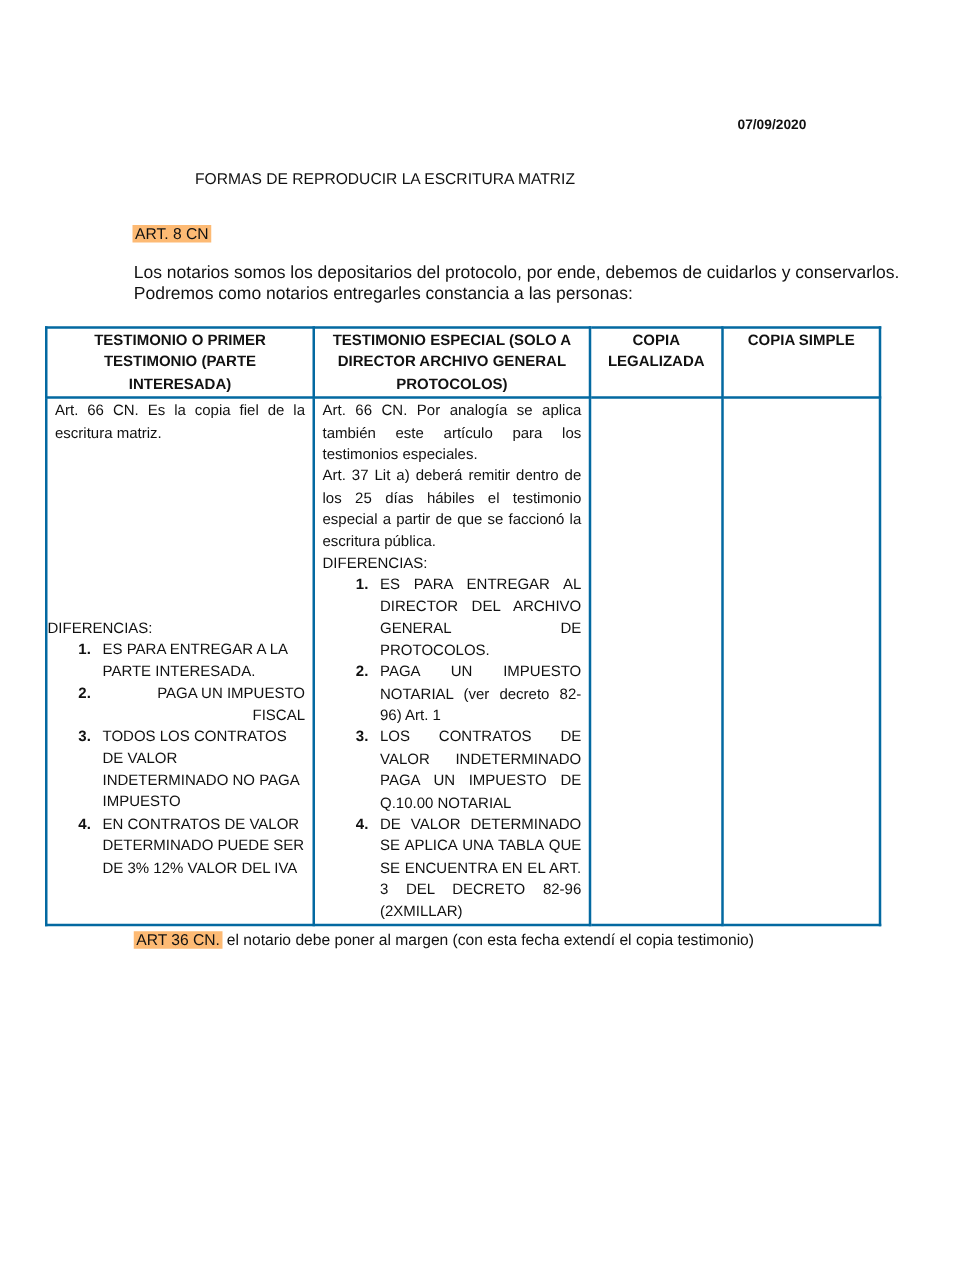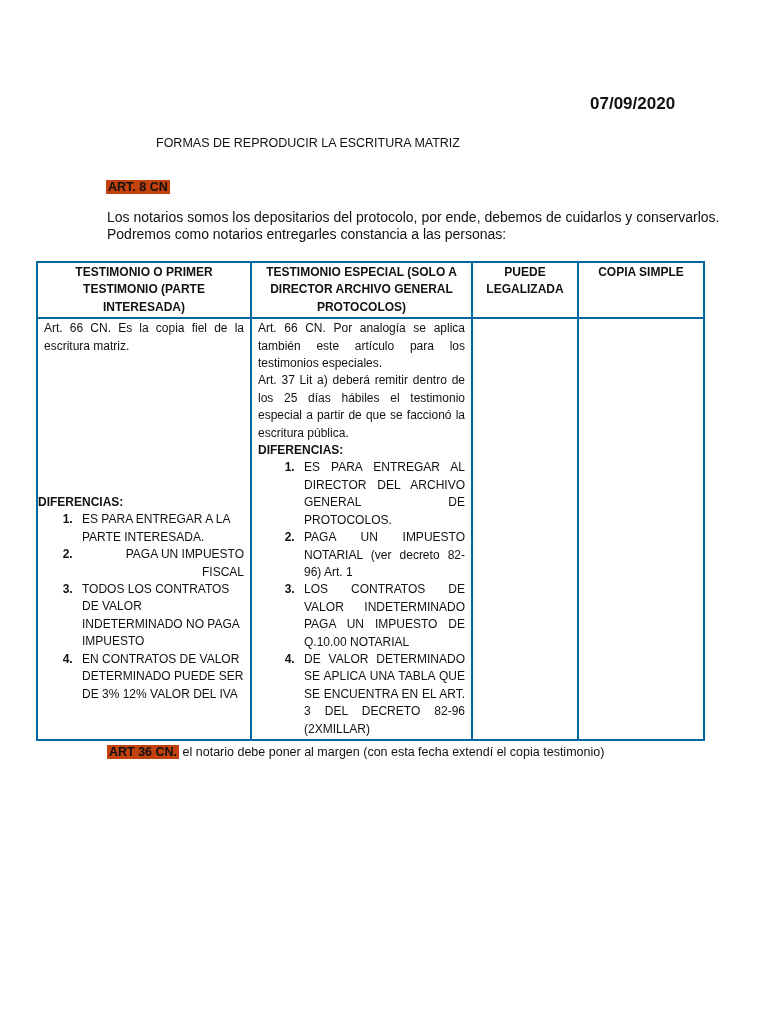--- a/index.html
+++ b/index.html
@@ -1,36 +1,36 @@
 <!DOCTYPE html>
 <html><head>
 <meta charset="utf-8">
 <style>
   html, body { margin: 0; padding: 0; }
   body {
     width: 768px; height: 1024px; background: #ffffff; position: relative; overflow: hidden;
     font-family: "Liberation Sans", sans-serif; color: #111; font-size: 12.5px;
   }
   .abs { position: absolute; }
-  .date { left: 590px; top: 94px; font-weight: bold; font-size: 17px; }
+  .date { left: 590px; top: 94px; font-weight: bold; font-size: 11px; }
   .title { left: 0; width: 616px; top: 136px; text-align: center; font-size: 12.5px; }
-  .hl { background: #c2410c; font-weight: bold; padding: 0 2px; }
+  .hl { background: #fdba74; font-weight: normal; padding: 0 2px; }
   .art8 { left: 106px; top: 180px; }
   .intro { left: 107px; top: 209px; line-height: 17px; font-size: 14px; }
   table.grid {
     position: absolute; left: 36px; top: 261px; border-collapse: collapse;
     width: 667px; table-layout: fixed;
   }
   table.grid td, table.grid th {
     border: 2px solid #0369a1; vertical-align: top; padding: 1px 6px; font-size: 12px; line-height: 17.4px;
   }
   table.grid th { font-weight: bold; text-align: center; height: 48px; }
   .c1 { width: 214px; } .c2 { width: 221px; } .c3 { width: 106px; } .c4 { width: 126px; }
   .just { text-align: justify; }
-  .bold { font-weight: bold; }
+  .bold { font-weight: normal; }
   ol.lst { margin: 0; padding-left: 40px; }
   ol.lst li { padding-left: 6px; text-align: justify; }
   ol.lst li::marker { font-weight: bold; }
   .foot { left: 107px; top: 745px; font-size: 12.5px; }
 </style>
 </head>
 <body>
 
 <div class="abs date">07/09/2020</div>
 <div class="abs title">FORMAS DE REPRODUCIR LA ESCRITURA MATRIZ</div>
@@ -46,21 +46,21 @@
   <colgroup>
       <col class="c1">
       <col class="c2">
       <col class="c3">
       <col class="c4">
     </colgroup>
   <tbody>
       <tr>
     <th>TESTIMONIO O PRIMER TESTIMONIO (PARTE INTERESADA)</th>
     <th>TESTIMONIO ESPECIAL (SOLO A DIRECTOR ARCHIVO GENERAL PROTOCOLOS)</th>
-    <th>PUEDE LEGALIZADA</th>
+    <th>COPIA LEGALIZADA</th>
     <th>COPIA SIMPLE</th>
   </tr>
   <tr>
     <td style="height:398px;">
       <div class="just">Art. 66 CN. Es la copia fiel de la escritura matriz.</div>
       <div style="height:139px;"></div>
       <div class="bold" style="margin-left:-6px;">DIFERENCIAS:</div>
       <ol class="lst" style="padding-left:32px;">
         <li style="text-align:left;">ES PARA ENTREGAR A LA PARTE INTERESADA.</li>
         <li style="text-align:right;">PAGA UN IMPUESTO FISCAL</li>

